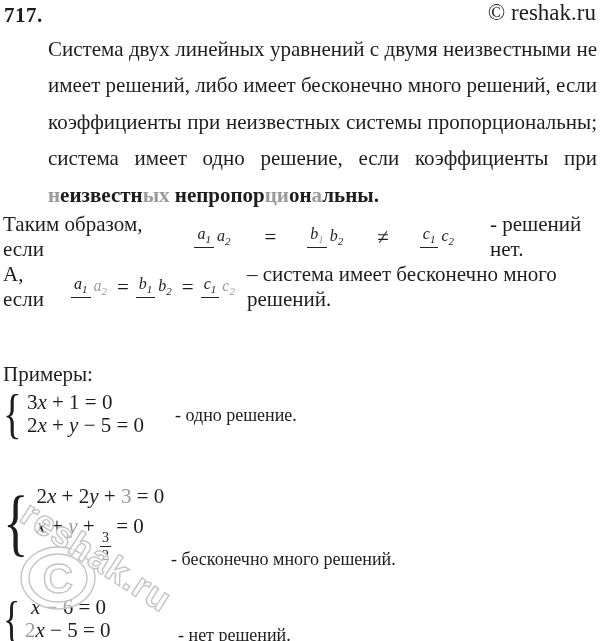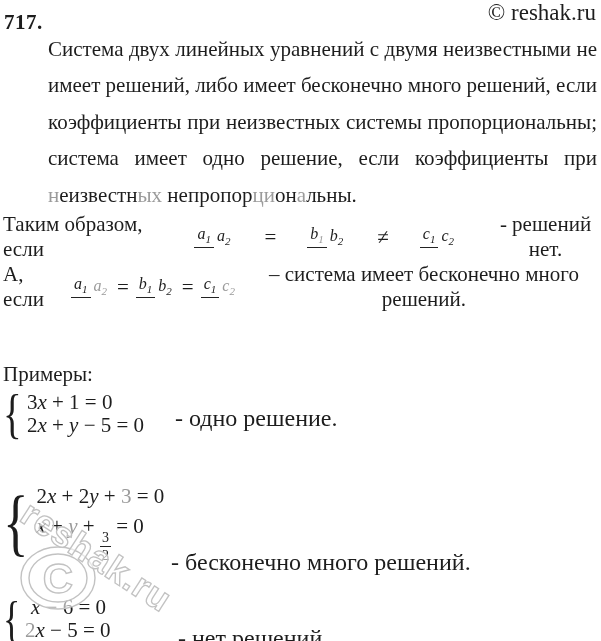--- a/index.html
+++ b/index.html
@@ -6,52 +6,52 @@
   body{
     width:601px;height:641px;
     position:relative;
     background:#ffffff;
     font-family:"Liberation Serif", serif;
     color:#1d1d1d;
     overflow:hidden;
   }
   .abs{position:absolute;}
   
-  #problem-number{left:4px;top:10px;font-size:21px;font-weight:bold;letter-spacing:.5px;}
+  #problem-number{left:4px;top:3px;font-size:21px;font-weight:bold;letter-spacing:.5px;}
   #site-brand{right:5px;top:0px;font-size:23px;}
   
   #paragraph{left:3px;top:31px;width:594px;font-size:21px;}
   .pline{height:36.4px;line-height:36.4px;text-align:justify;text-align-last:justify;white-space:nowrap;margin-left:45px;}
-  .pline.last{text-align:center;text-align-last:left;white-space:normal;}
+  .pline.last{text-align:center;text-align-last:left;white-space:normal;font-weight:bold;}
   
   .formula-row{left:3px;display:flex;align-items:center;font-size:21px;}
   #formula-1{top:213px;height:48px;gap:24px;}
   #formula-2{top:262px;height:50px;}
   .fprefix{margin-right:9px;}
-  .fsuffix{margin-left:9px;text-align:center;}
+  .fsuffix{margin-left:9px;}
   .rel{margin:0 7px;font-size:21px;}
   .frac{display:inline-flex;flex-direction:row;align-items:center;font-size:16px;line-height:1.05;font-style:italic;}
   .frac .fr-n{padding:0 3px 1px 3px;border-bottom:1.4px solid #222;}
   .frac .fr-d{padding:2px 3px 0 3px;}
   .frac sub{font-size:11px;font-style:italic;}
   
   #examples-title{left:3px;top:362px;font-size:21px;}
   .system{left:3px;display:flex;align-items:center;font-size:21px;}
   #system-1{top:390px;}
   #system-2{top:481px;}
   #system-3{top:596px;}
   .brace{font-weight:400;line-height:.9;transform:scaleX(.72);transform-origin:left center;margin-right:-2px;}
   #system-1 .brace{font-size:54px;}
   #system-2 .brace{font-size:74px;}
   #system-3 .brace{font-size:50px;}
   .eqs{display:flex;flex-direction:column;}
   .eq{line-height:23px;white-space:nowrap;}
   #system-2 .eq{line-height:30px;}
   #system-3 .eq1pad{padding-left:6px;}
-  .note{position:absolute;white-space:nowrap;font-size:24px;text-align:right;}
+  .note{position:absolute;white-space:nowrap;font-size:18px;text-align:right;}
   #system-1 .note{left:172px;top:15px;}
   #system-2 .note{left:168px;top:26px;margin-top:42px;}
   #system-3 .note{left:175px;top:29px;}
   
   .ifrac{display:inline-flex;flex-direction:column;align-items:center;font-size:14px;line-height:1;vertical-align:-9px;font-style:normal;}
   .ifrac .n{padding:0 2px 1px 2px;border-bottom:1.2px solid #222;}
   .ifrac .d{padding:2px 2px 0 2px;}
   
   .v{font-style:italic;}
   .g{color:#9b9b9b;}

